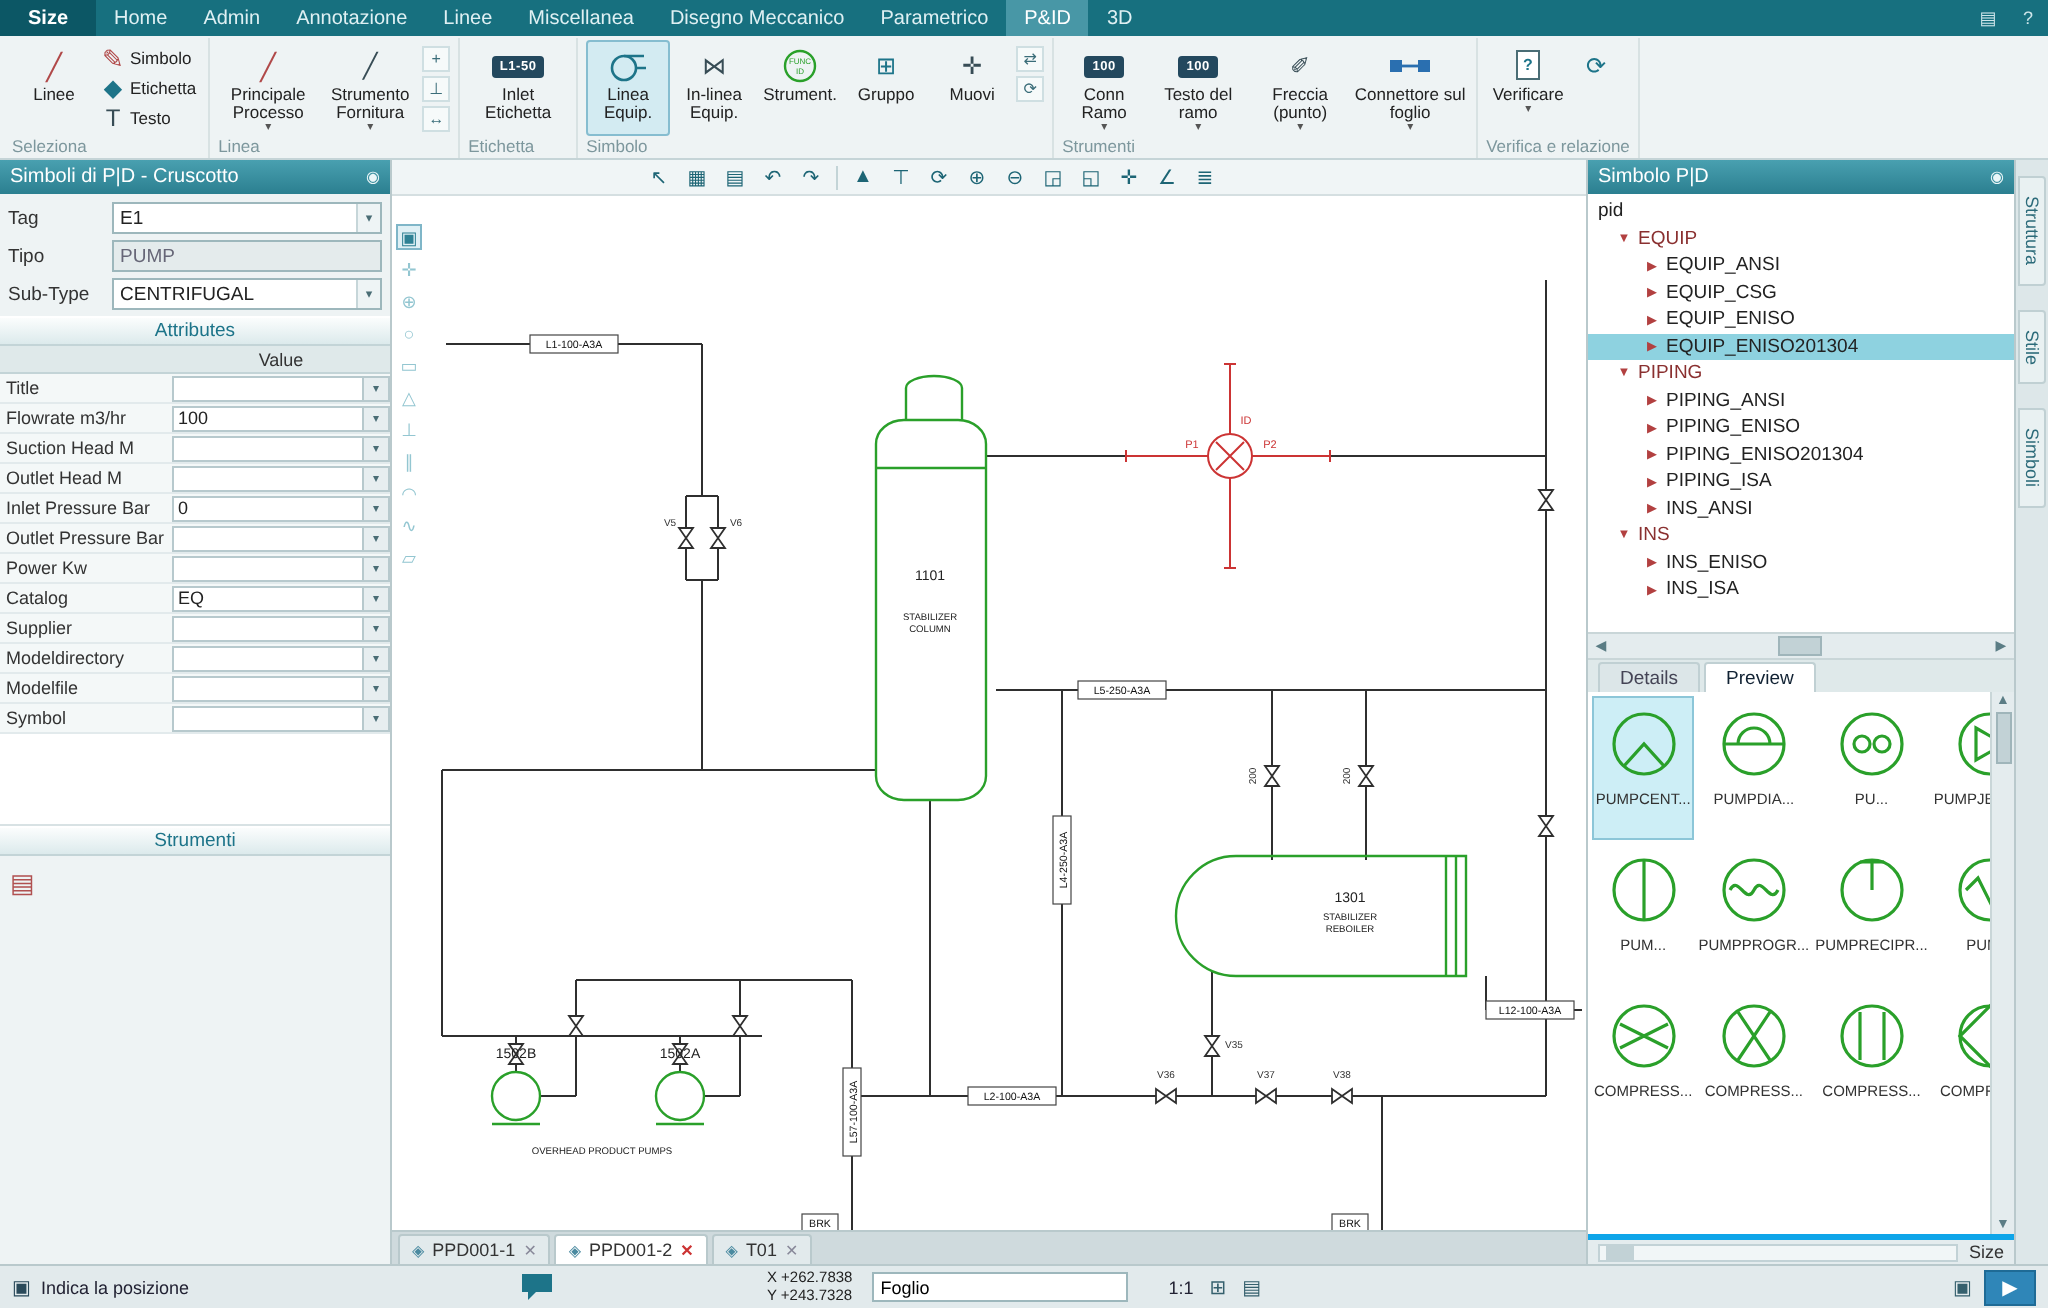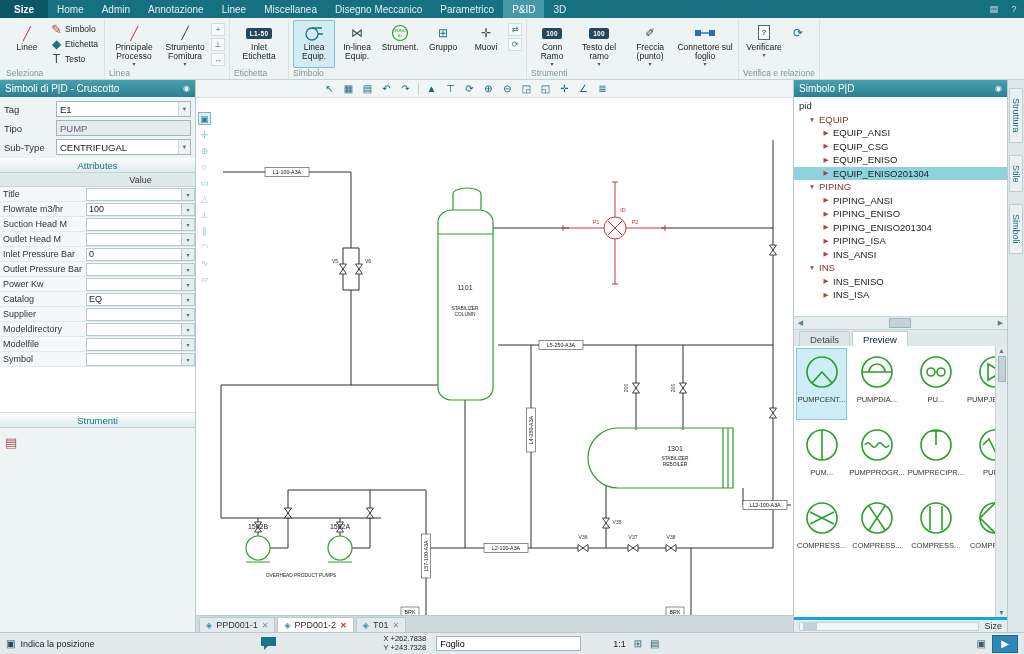--- a/index.html
+++ b/index.html
@@ -104,22 +104,22 @@
 .size-thumb{position:absolute;left:3px;top:0;bottom:0;width:14px;background:#c2d2d6}
 
 .side-strip{width:17px;background:#dde7e9;border-left:1px solid #b9c9cc;display:flex;flex-direction:column;align-items:center;padding-top:8px;gap:12px;flex:0 0 auto}
 .vtab{writing-mode:vertical-rl;font-size:9px;color:#2c6b7a;background:#e9f1f2;border:1px solid #c0d0d3;padding:9px 1px;border-radius:0 2px 2px 0;cursor:pointer}
 
 .statusbar{height:22px;background:#e2eaec;border-top:1px solid #b9c9cc;display:flex;align-items:center;font-size:9px;color:#223;padding:0 6px;flex:0 0 auto}
 .sb-marker{color:#2a4a5a;font-size:10px;margin-right:5px}
 .sb-hint{width:140px;white-space:nowrap;overflow:hidden}
 .sb-bubble{margin-left:100px;flex:0 0 auto;cursor:pointer}
 .sb-coords{margin-left:105px;font-size:7.5px;line-height:8.5px;color:#222;white-space:nowrap}
-.sb-sheet{margin-left:10px;width:145px;height:15px;border:1px solid #9db7bc;background:#fff;font-size:9px;padding:0 3px;font-family:"Liberation Sans",sans-serif}
-.sb-scale{margin-left:32px}
+.sb-sheet{margin-left:10px;width:128px;height:15px;border:1px solid #9db7bc;background:#fff;font-size:9px;padding:0 3px;font-family:"Liberation Sans",sans-serif}
+.sb-scale{margin-left:20px}
 .sb-icon{margin-left:8px;color:#35606d;font-size:10px;cursor:pointer}
 .sb-spacer{flex:1}
 .sb-nav{width:26px;height:18px;background:#2f86b8;border:1px solid #1f6b96;color:#fff;font-size:10px;display:flex;align-items:center;justify-content:center;cursor:pointer;margin-left:6px}
 
 .pid-black{stroke:#2f2f2f;stroke-width:1;fill:none}
 .pid-green{stroke:#2aa02a;stroke-width:1.2;fill:none}
 .pid-red{stroke:#cc3434;stroke-width:1;fill:none}
 .vb{fill:#fff;stroke:#2f2f2f;stroke-width:.9}
 .lbox{fill:#fff;stroke:#444;stroke-width:.6}
 svg text{font-family:"Liberation Sans",sans-serif}

